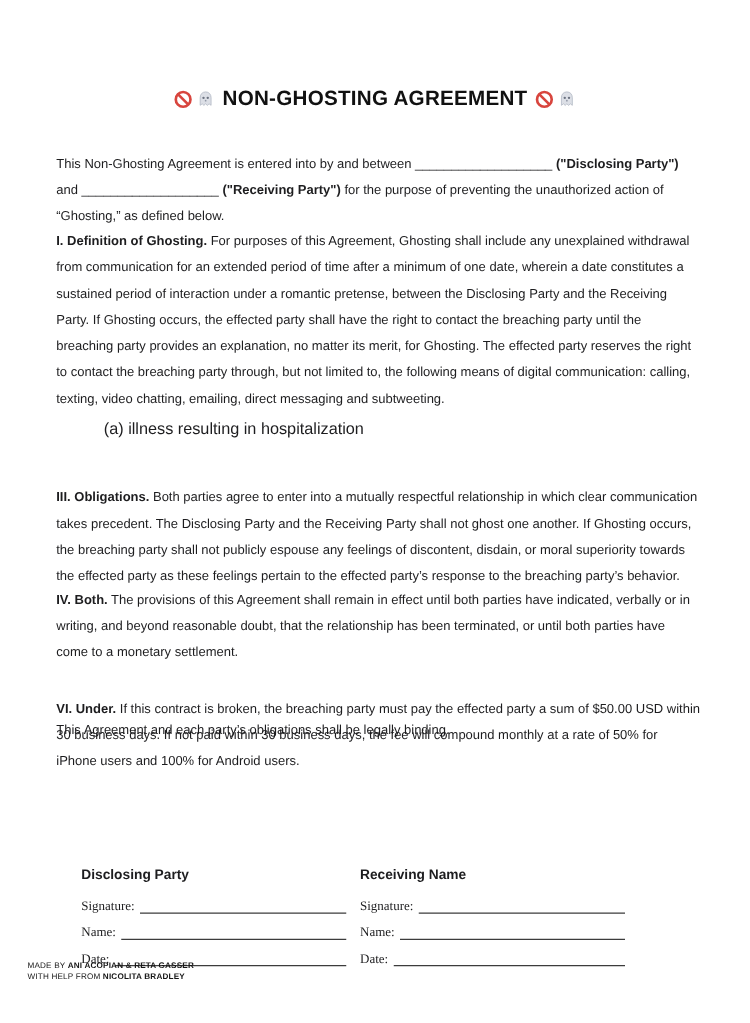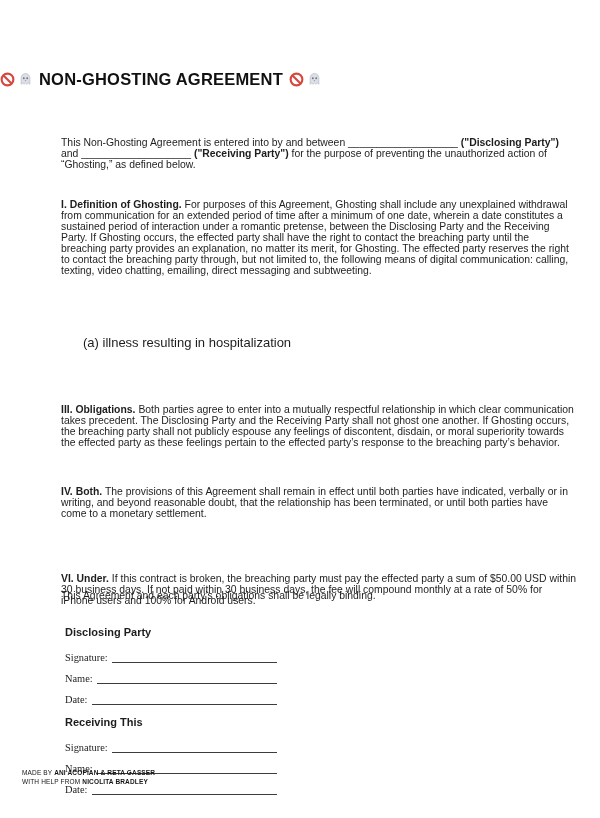--- a/index.html
+++ b/index.html
@@ -5,43 +5,43 @@
   html, body { margin:0; padding:0; background:#ffffff; }
   .page {
     position:relative; width:600px; height:818px; background:#ffffff;
     font-family:"Liberation Sans", sans-serif; color:#1d1d1f; overflow:hidden;
   }
   .abs { position:absolute; }
 
   
   .title-row {
     left:0; right:0; top:70px;
-    display:flex; align-items:center; gap:3px;
+    display:flex; justify-content:center; align-items:center; gap:3px;
   }
   .doc-title {
     margin:0 3px; font-size:16.5px; font-weight:bold; letter-spacing:.2px; color:#111;
     white-space:nowrap;
   }
   .icon { width:15px; height:15px; display:block; }
 
   
   .para {
-    left:45px; width:515px; margin:16px;
-    font-size:10.4px; line-height:11px; color:#1d1d1f;
+    left:45px; width:515px; margin:0;
+    font-size:10.4px; line-height:21px; color:#1d1d1f;
   }
   .para b, .lead { font-weight:bold; }
   .blank { white-space:nowrap; }
 
   .exclusions {
     left:83px; width:430px; margin:0; padding:0; list-style:none;
     font-size:13px; line-height:13.8px;
   }
 
   
-  .sig-block { left:65px; top:626px; width:450px; display:flex; gap:11px;flex-direction:column; }
+  .sig-block { left:65px; top:694px; width:450px; display:flex; gap:11px; }
   .sig-col { width:212px; }
   .sig-header { font-size:11px; font-weight:bold; margin-bottom:4px; }
   .sig-row { display:flex; align-items:flex-end; height:21px; font-size:10.4px;font-family:Liberation Serif, serif; }
   .sig-label { white-space:nowrap; padding-right:4px; }
   .sig-line { flex:1; border-bottom:1px solid #3c3c3c; height:13px; }
 
   
   .credits { left:22px; top:769px; font-size:6.5px; line-height:8.5px; color:#151515; letter-spacing:.15px; }
   .credits b { font-weight:bold; }
 </style>
@@ -123,21 +123,21 @@
       <div class="sig-row">
         <span class="sig-label">Name:</span>
         <span class="sig-line"></span>
       </div>
       <div class="sig-row">
         <span class="sig-label">Date:</span>
         <span class="sig-line"></span>
       </div>
     </div>
     <div class="sig-col">
-      <div class="sig-header">Receiving This</div>
+      <div class="sig-header">Receiving Name</div>
       <div class="sig-row">
         <span class="sig-label">Signature:</span>
         <span class="sig-line"></span>
       </div>
       <div class="sig-row">
         <span class="sig-label">Name:</span>
         <span class="sig-line"></span>
       </div>
       <div class="sig-row">
         <span class="sig-label">Date:</span>

